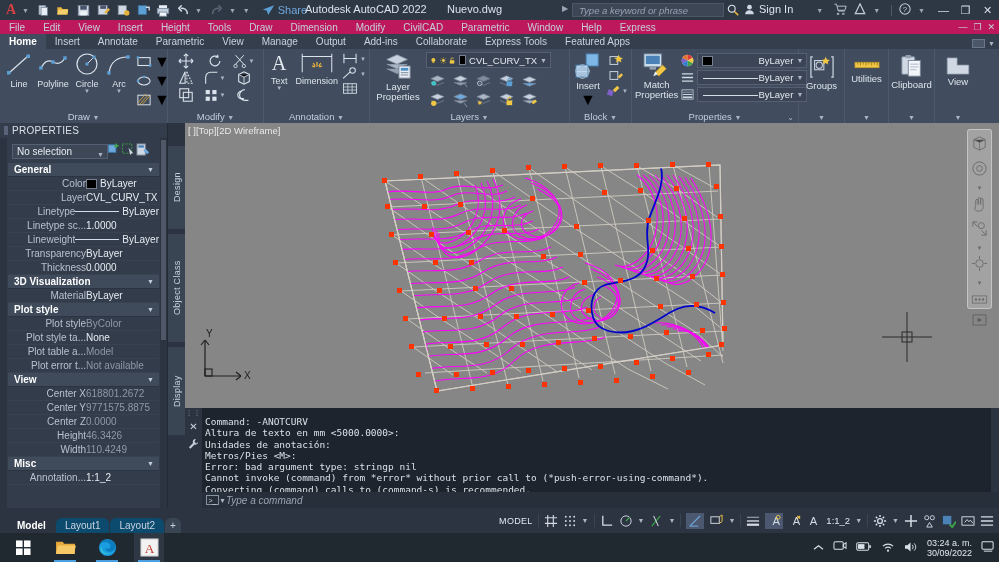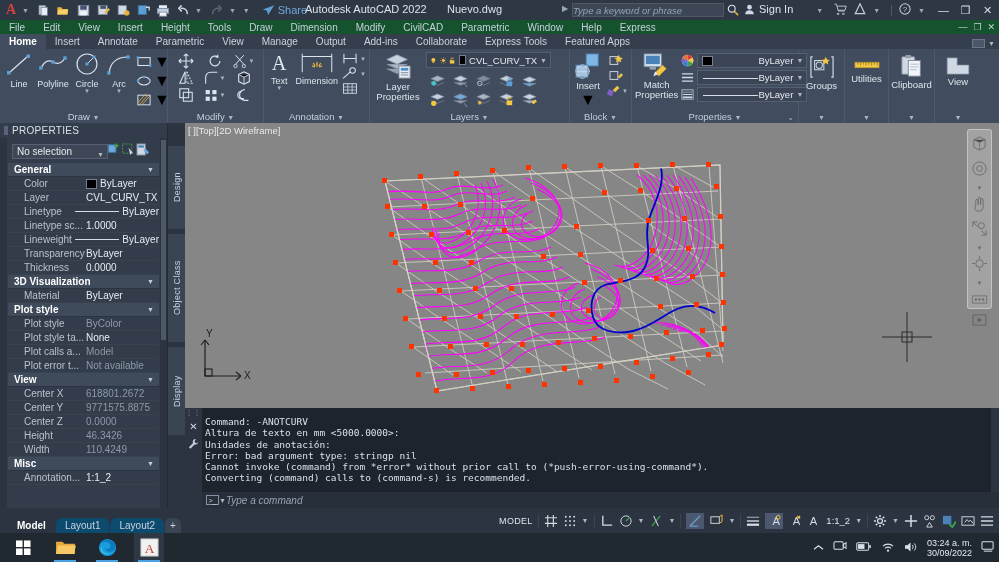--- a/index.html
+++ b/index.html
@@ -24,34 +24,34 @@
   .qat { display:flex; align-items:center; gap:3px; margin-left:2px; }
   .qicon { width:17px; height:17px; display:flex; align-items:center; justify-content:center;
     color:#c8d3e0; font-size:11px; position:relative; }
   .qicon svg { display:block; }
   .share-btn { display:flex; align-items:center; gap:3px; color:#6fa8dc; font-size:11px; margin-left:5px; }
   .tb-title { position:absolute; left:305px; top:3px; font-size:11px; color:#dbe3ec; white-space:nowrap;}
   .tb-file { position:absolute; left:447px; top:3px; font-size:11px; color:#dbe3ec; }
   .searchbox {
     position:absolute; left:572px; top:3px; width:152px; height:14px;
     background:#3c4655; border:1px solid #4c5767; color:#97a3b2;
-    font-size:9.5px; font-style:italic; line-height:13px;
+    font-size:9.5px; font-style:italic; padding-left:6px; line-height:13px;
   }
   .search-arrow{ position:absolute; left:562px; top:4px; color:#9aa7b6; font-size:8px;}
   .mag { position:absolute; left:727px; top:4px; }
   .signin { position:absolute; left:744px; top:3px; font-size:11px; color:#dbe3ec;
     display:flex; align-items:center; gap:4px;}
   .tb-right { position:absolute; right:4px; top:0; height:20px; display:flex; align-items:center; gap:7px;}
   .tb-right .ic { color:#c2cddb; font-size:11px; }
   .wbtn { width:15px; text-align:center; color:#d7dfe8; font-size:11px; }
 
   
   .menubar {
     position:absolute; left:0; top:20px; width:999px; height:14px;
-    background:#14532d; display:flex; align-items:center; font-size:10px; color:#c5cfdb;
+    background:#be185d; display:flex; align-items:center; font-size:10px; color:#c5cfdb;
   }
   .menubar span.mi { padding:0 9px; }
   .menubar .mr { position:absolute; right:4px; display:flex; gap:6px; font-size:9px; color:#c5cfdb;}
 
   
   .ribbontabs {
     position:absolute; left:0; top:34px; width:999px; height:15px;
     background:#343e4c; display:flex; align-items:flex-end; font-size:10px; color:#c9d3e0;
   }
   .rt { padding:2px 9px 2px 9px; height:15px; line-height:11px; }
@@ -106,21 +106,21 @@
     font-size:10px; color:#e5ebf2; padding-left:4px; line-height:13px; position:relative;}
   .sel-combo .cv { position:absolute; right:3px; top:3px; font-size:7px; color:#aab5c4;}
   .grp-head {
     background:#3f4a5b; height:14px; display:flex; align-items:center;
     font-size:10px; color:#ffffff; font-weight:bold; padding-left:6px; position:relative;
     border-bottom:1px solid #2b3440;
   }
   .grp-head .gc { position:absolute; right:5px; font-size:7px; color:#c3cddb; font-weight:normal;}
   .prow { height:14px; display:flex; align-items:center; font-size:10px;
     border-bottom:1px solid #39424f; }
-  .prow .k { width:78px; padding-left:16px; color:#b8c2cf; }
+  .prow .k { width:78px; padding-left:16px; color:#b8c2cf;text-align:right; }
   .prow .v { flex:1; color:#e6ecf3; display:flex; align-items:center; gap:3px; }
   .prow .v.dim { color:#8e99a8; }
   .vline { width:44px; height:1px; background:#d6dde6; display:inline-block;}
   .props-scroll { position:absolute; right:0; top:15px; width:7px; bottom:0; background:#2b3440;}
   .props-thumb { position:absolute; left:1px; top:2px; width:5px; height:200px; background:#4e5867;}
   .props-left-bar { position:absolute; left:0; top:15px; width:7px; bottom:0; background:#2b3440;}
 
   
   .vtabs { position:absolute; left:168px; top:123px; width:17px; height:385px; background:#2b3440; }
   .vtab { position:absolute; left:0; width:17px; background:#3a4554; color:#c9d3e0;
@@ -879,21 +879,21 @@
       </div>
       <div class="prow">
         <span class="k">Plot style</span>
         <span class="v dim">ByColor</span>
       </div>
       <div class="prow">
         <span class="k">Plot style ta...</span>
         <span class="v">None</span>
       </div>
       <div class="prow">
-        <span class="k">Plot calls a...</span>
+        <span class="k">Plot table a...</span>
         <span class="v dim">Model</span>
       </div>
       <div class="prow">
         <span class="k">Plot error t...</span>
         <span class="v dim">Not available</span>
       </div>
 
       <div class="grp-head">
         <span>View</span>
           <span class="gc">▼</span>
@@ -1194,20 +1194,21 @@
       <span>
         <svg width="11" height="12" viewBox="0 0 12 13">
             <path d="M8.5 1a3 3 0 00-3 4.4L1 10l1.6 1.6 4.6-4.5A3 3 0 0011 4.2L9 6 7 4z" fill="#c6cfdb"></path>
           </svg>
       </span>
     </div>
     <div class="cmd-lines">
       <div>Command: -ANOTCURV</div>
       <div>Altura de texto en mm &lt;5000.0000&gt;:</div>
       <div>Unidades de anotación:</div>
+      <div>Metros/Pies &lt;M&gt;:</div>
       <div>Error: bad argument type: stringp nil</div>
       <div>Cannot invoke (command) from *error* without prior call to (*push-error-using-command*).</div>
       <div>Converting (command) calls to (command-s) is recommended.</div>
     </div>
     <div class="cmd-scroll"></div>
     <div class="cmd-input-row">
       <span class="cmd-prompt-box">&gt;_</span>
       <span class="caret">▼</span>
       <span class="cmd-input-ph">Type a command</span>
     </div>

